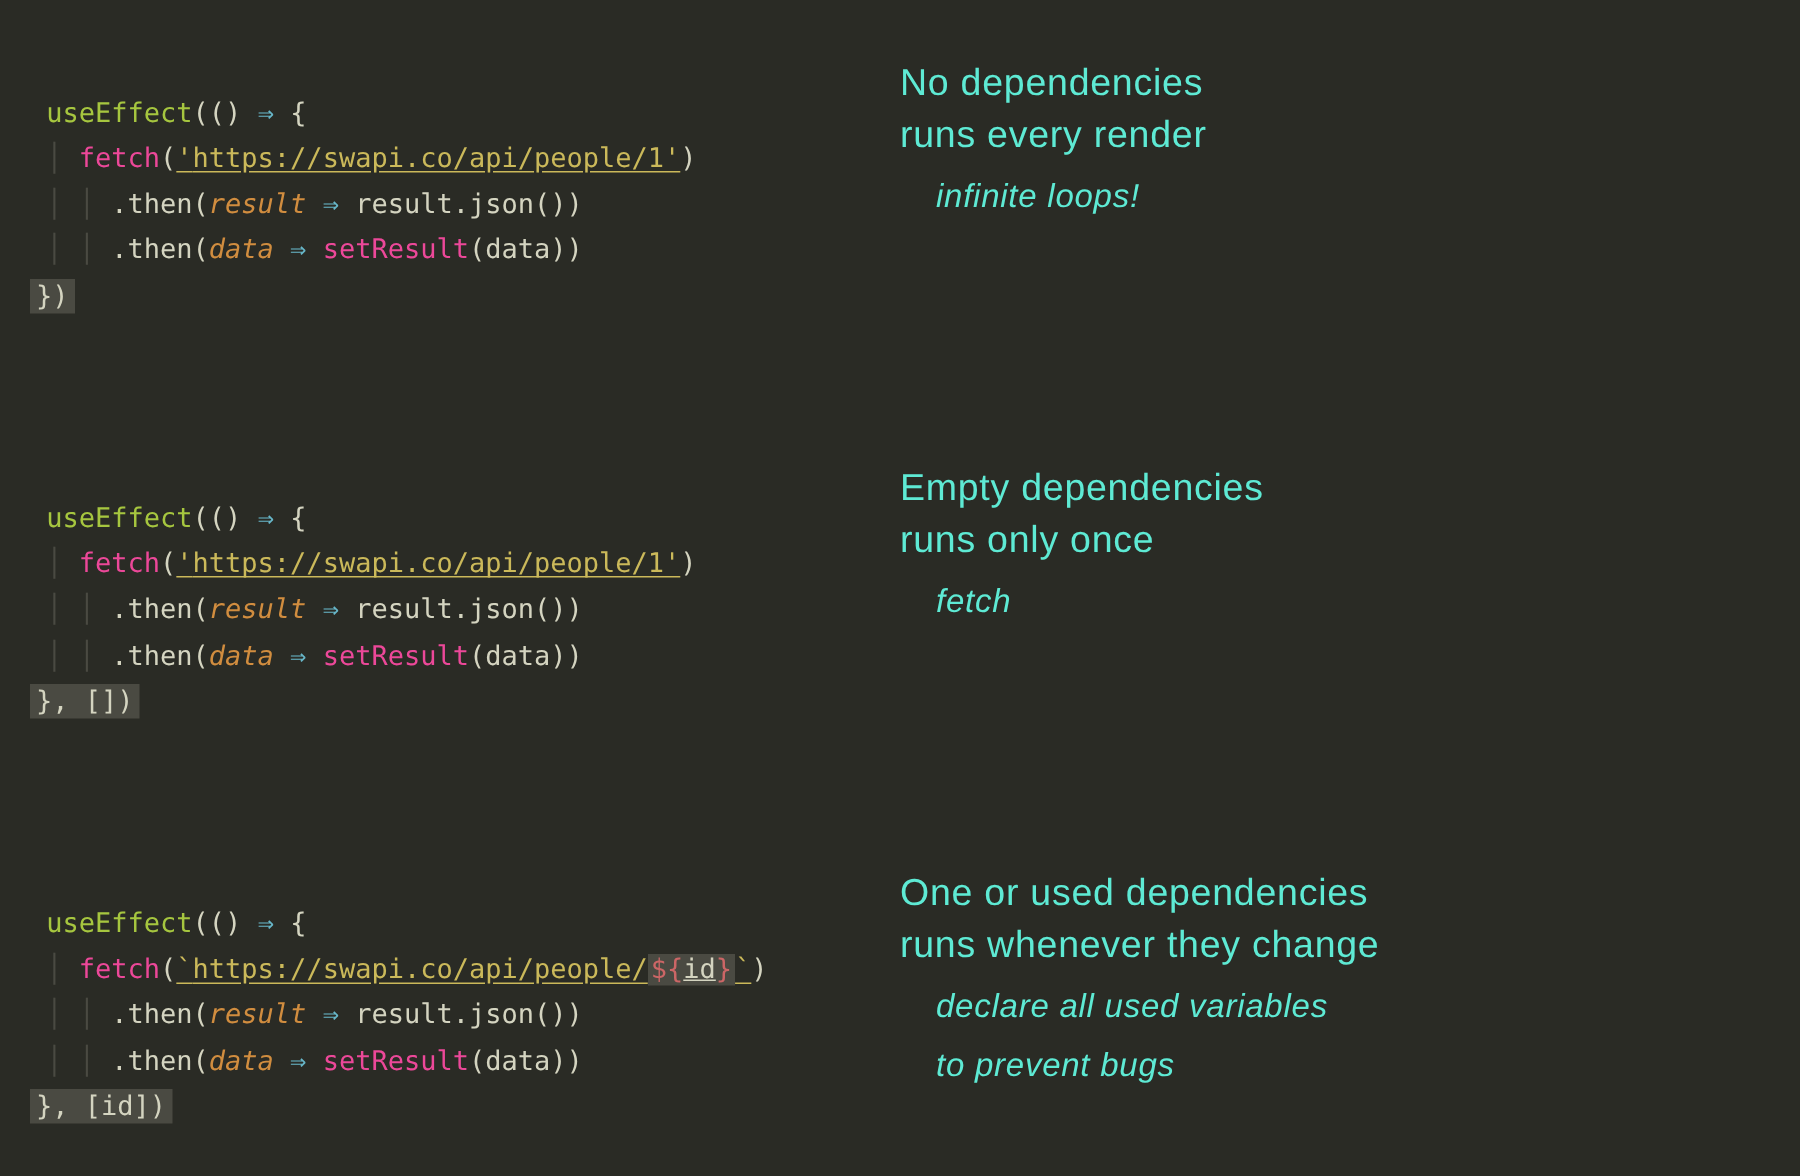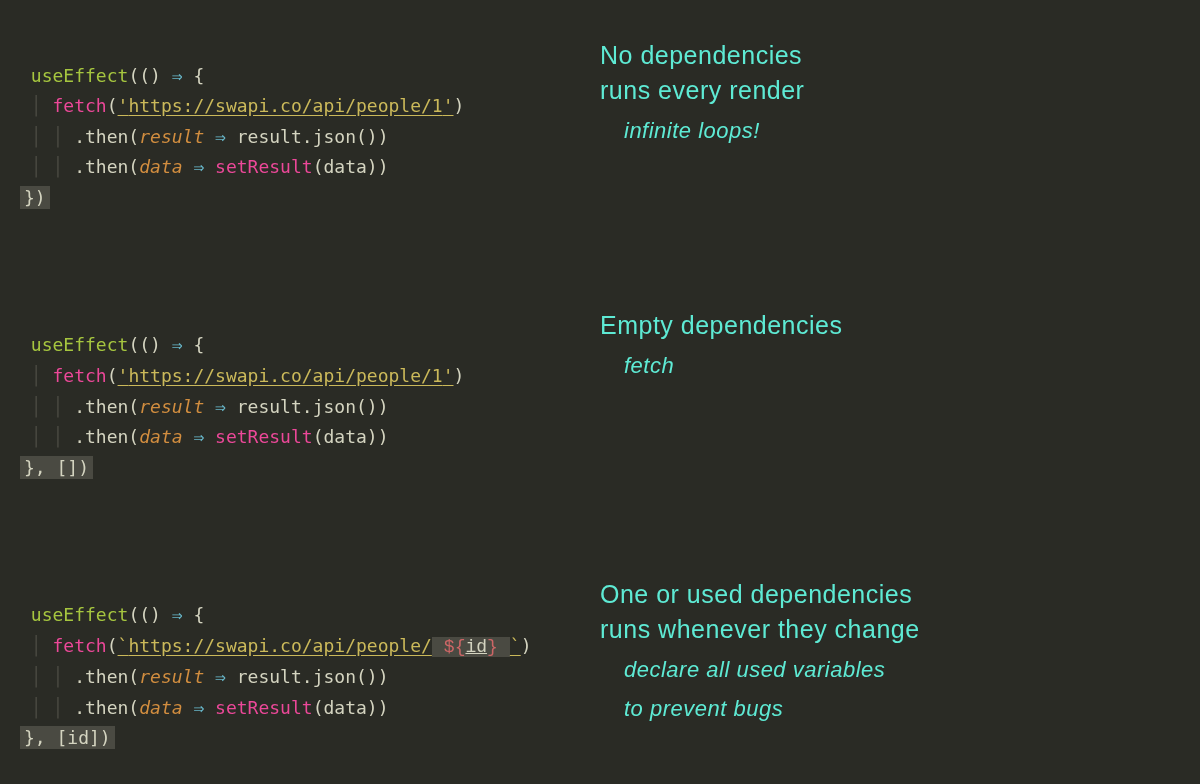--- a/index.html
+++ b/index.html
@@ -45,21 +45,21 @@
   }
   
   .fn { color: #a6c63f; }
   .call { color: #ec4899; }
   .str { color: #cbb95a; text-decoration: underline; text-underline-offset: 3px; }
   .param { color: #d18d3f; font-style: italic; }
   .arrow { color: #67b6c8; font-style: italic; }
   .plain { color: #d4d4c0; }
   .punct { color: #d4d4c0; }
   .hl-end { background: #4a4a42; padding: 1px 4px; }
-  .interp { background: #4a4a42; color: #c66; padding: 0 12px; font-family: Liberation Mono, monospace; }
+  .interp { background: #4a4a42; color: #c66; padding: 0 2px; }
   .interp-var { color: #d4d4c0; text-decoration: underline; }
   .guide { color: #4a4a42; }
 </style>
 </head>
 <body>
 
 <div class="row">
   <div class="code">
 <span class="guide"> </span><span class="fn">useEffect</span><span class="punct">(() </span><span class="arrow">⇒</span><span class="punct"> {</span>
 <span class="guide"> │ </span><span class="call">fetch</span><span class="punct">(</span><span class="str">'</span><span class="str">https://swapi.co/api/people/1</span><span class="str">'</span><span class="punct">)</span>
@@ -75,20 +75,21 @@
 
 <div class="row">
   <div class="code">
 <span class="guide"> </span><span class="fn">useEffect</span><span class="punct">(() </span><span class="arrow">⇒</span><span class="punct"> {</span>
 <span class="guide"> │ </span><span class="call">fetch</span><span class="punct">(</span><span class="str">'</span><span class="str">https://swapi.co/api/people/1</span><span class="str">'</span><span class="punct">)</span>
 <span class="guide"> │ │ </span><span class="punct">.then(</span><span class="param">result</span><span class="arrow"> ⇒ </span><span class="plain">result</span><span class="punct">.json())</span>
 <span class="guide"> │ │ </span><span class="punct">.then(</span><span class="param">data</span><span class="arrow"> ⇒ </span><span class="call">setResult</span><span class="punct">(data))</span>
 <span class="hl-end">}, [])</span></div>
   <div class="explain">
     <div>Empty dependencies</div>
+    <div>runs only once</div>
     <div class="sub">fetch</div>
   </div>
 </div>
 
 <div class="row">
   <div class="code">
 <span class="guide"> </span><span class="fn">useEffect</span><span class="punct">(() </span><span class="arrow">⇒</span><span class="punct"> {</span>
 <span class="guide"> │ </span><span class="call">fetch</span><span class="punct">(</span><span class="str">`</span><span class="str">https://swapi.co/api/people/</span><span class="interp"><span>${</span><span class="interp-var">id</span><span>}</span></span><span class="str">`</span><span class="punct">)</span>
 <span class="guide"> │ │ </span><span class="punct">.then(</span><span class="param">result</span><span class="arrow"> ⇒ </span><span class="plain">result</span><span class="punct">.json())</span>
 <span class="guide"> │ │ </span><span class="punct">.then(</span><span class="param">data</span><span class="arrow"> ⇒ </span><span class="call">setResult</span><span class="punct">(data))</span>

